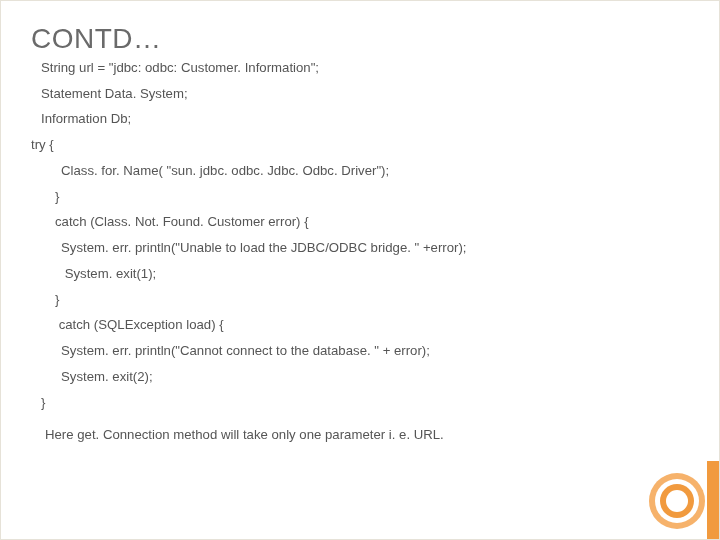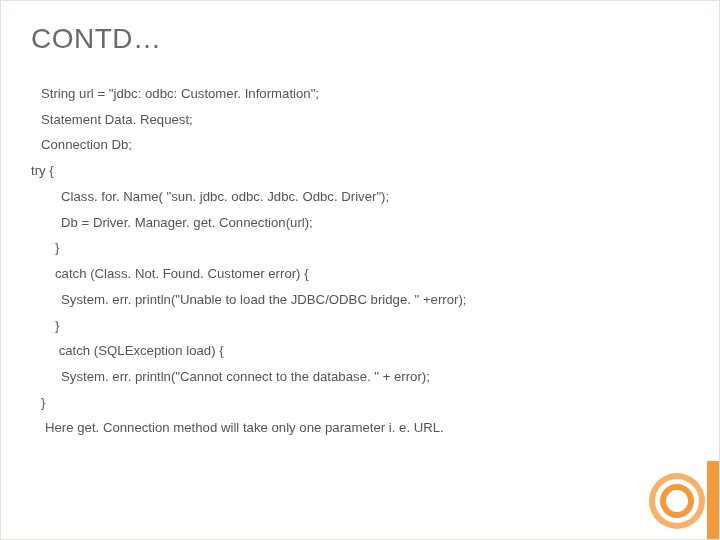--- a/index.html
+++ b/index.html
@@ -15,40 +15,39 @@
       width: 100%;
       height: 100%;
       position: relative;
       padding: 22px 30px 20px 30px;
     }
     .title {
       font-size: 26px;
       letter-spacing: 0.5px;
       color: #6a6a6a;
       font-weight: 400;
-      margin-bottom: 26px;
       font-variant: small-caps;
     }
     .title-first {
       font-size: 28px;
     }
     .code-block {
       font-size: 13.2px;
       line-height: 1.95;
       color: #555;
       font-family: Arial, Helvetica, sans-serif;
     }
     .indent0 { padding-left: 0px; }
     .indent1 { padding-left: 10px; }
     .indent2 { padding-left: 30px; }
     .indent3 { padding-left: 24px; }
     .indent4 { padding-left: 30px; }
     .ln { display: block; white-space: pre; }
     .footer-note {
-      margin-top: 4px;
+      margin-top: 12px;
       font-size: 13.2px;
       color: #555;
       padding-left: 14px;
     }
     .corner-orb {
       position: absolute;
       right: 14px;
       bottom: 10px;
       width: 56px;
       height: 56px;
@@ -85,31 +84,32 @@
 </head>
 <body>
 
 <div class="slide">
   <h1 class="title">
     <span class="title-first">CONTD…</span>
   </h1>
 
   <div class="code-block" id="code-lines">
       <span class="ln indent1">String url = "jdbc: odbc: Customer. Information";</span>
-      <span class="ln indent1">Statement Data. Request;</span>
-      <span class="ln indent1">Connection Db;</span>
+      <span class="ln indent1">Statement Data. System;</span>
+      <span class="ln indent1">Information Db;</span>
       <span class="ln indent0">try {</span>
       <span class="ln indent2">Class. for. Name( "sun. jdbc. odbc. Jdbc. Odbc. Driver");</span>
-      <span class="ln indent2">Db = Driver. Manager. get. Connection(url);</span>
       <span class="ln indent3">}</span>
       <span class="ln indent3">catch (Class. Not. Found. Customer error) {</span>
       <span class="ln indent4">System. err. println("Unable to load the JDBC/ODBC bridge. " +error);</span>
+      <span class="ln indent4"> System. exit(1);</span>
       <span class="ln indent3">}</span>
       <span class="ln indent3"> catch (SQLException load) {</span>
       <span class="ln indent4">System. err. println("Cannot connect to the database. " + error);</span>
+      <span class="ln indent4">System. exit(2);</span>
       <span class="ln indent1">}</span>
     </div>
 
   <div class="footer-note">Here get. Connection method will take only one parameter i. e. URL.</div>
 
   <div class="side-bar"></div>
   <div class="corner-orb">
     <div class="ring r1"></div>
     <div class="ring r2"></div>
     <div class="ring r3"></div>

